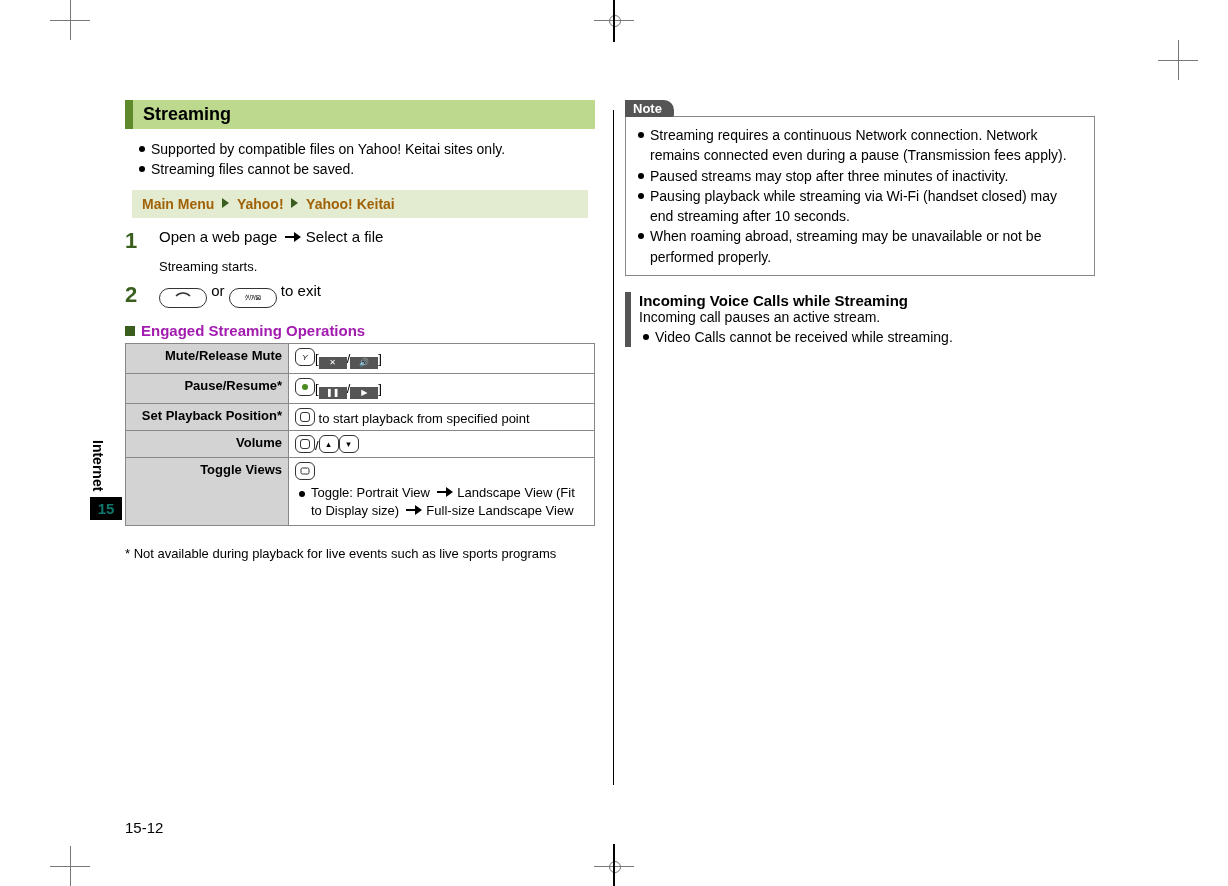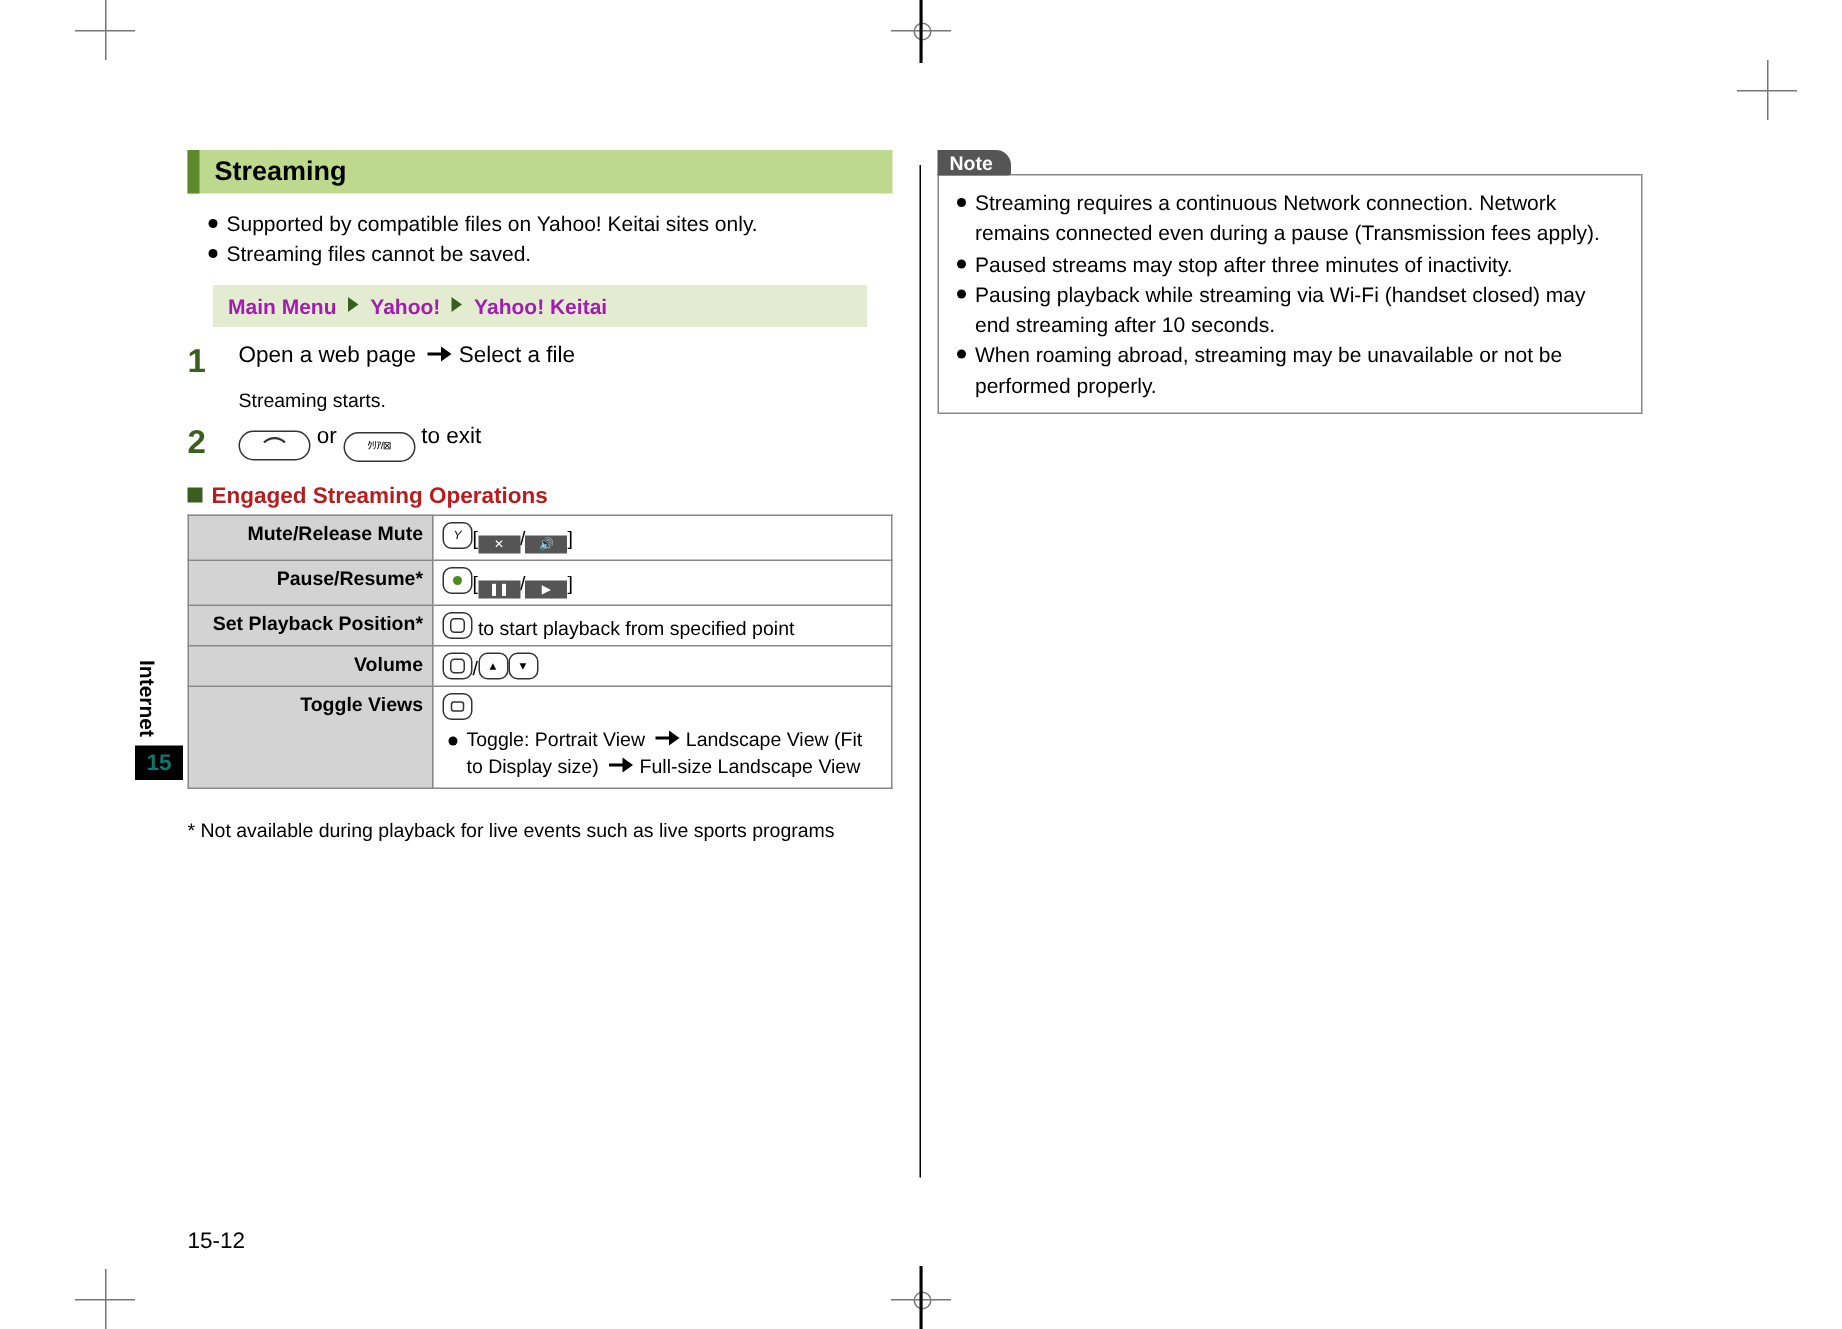--- a/index.html
+++ b/index.html
@@ -61,22 +61,22 @@
     width: 6px; height: 6px;
     background: #000;
     border-radius: 50%;
     position: absolute;
     left: 0; top: 7px;
   }
   .nav-path {
     background: #e3ecd0;
     padding: 6px 10px;
     font-weight: bold;
-    color: #a21caf;
-    margin: 10px 17px;
+    color: #a16207;
+    margin: 10px 7px;
   }
   .nav-path .arrow-tri {
     display: inline-block;
     width: 0; height: 0;
     border-top: 5px solid transparent;
     border-bottom: 5px solid transparent;
     border-left: 7px solid #3a5e1e;
     margin: 0 4px;
     vertical-align: 1px;
   }
@@ -134,21 +134,21 @@
   .key-small-round.camera::before{content:"";width:7px;height:5px;border:1px solid #333;border-radius:2px;position:absolute;left:50%;top:50%;transform:translate(-50%,-50%);}
   .key-small-round.arrowup::before{content:"▴";position:absolute;left:50%;top:50%;transform:translate(-50%,-55%);font-size:9px;}
   .key-small-round.arrowdown::before{content:"▾";position:absolute;left:50%;top:50%;transform:translate(-50%,-55%);font-size:9px;}
   .key-small-round.nav::before{content:"";width:8px;height:8px;border:1px solid #333;border-radius:3px;position:absolute;left:50%;top:50%;transform:translate(-50%,-50%);}
   .key-small-round.y::before{content:"Y";font-size:8px;font-style:italic;position:absolute;left:50%;top:50%;transform:translate(-50%,-50%);}
   .soft-btn {
     display:inline-block;width:28px;height:12px;background:#555;vertical-align:-2px;
     position:relative;color:#fff;font-size:8px;text-align:center;line-height:12px;
   }
   .sub-head {
-    color: #b91c1c;
+    color: #a21caf;
     font-weight: bold;
     margin-top: 14px;
     margin-bottom: 4px;
     font-size: 15px;
   }
   .sub-head .sq {
     display:inline-block;width:10px;height:10px;background:#3a5e1e;margin-right:6px;
   }
   table.ops {
     border-collapse: collapse;
@@ -356,17 +356,24 @@
       <span class="note-label">Note</span>
       <div class="note-box">
         <ul class="bullets" style="padding-left:4px;margin:0">
           <li>Streaming requires a continuous Network connection. Network remains connected even during a pause (Transmission fees apply).</li>
           <li>Paused streams may stop after three minutes of inactivity.</li>
           <li>Pausing playback while streaming via Wi-Fi (handset closed) may end streaming after 10 seconds.</li>
           <li>When roaming abroad, streaming may be unavailable or not be performed properly.</li>
         </ul>
       </div>
 
+      <div class="info-block">
+        <div class="title">Incoming Voice Calls while Streaming</div>
+        <div class="sub">Incoming call pauses an active stream.</div>
+        <ul class="bullets" style="padding-left:4px;margin:2px 0 0 0">
+          <li>Video Calls cannot be received while streaming.</li>
+        </ul>
+      </div>
     </div>
   </div>
 </div>
 
 <div class="page-num">15-12</div>
 
 </body></html>

